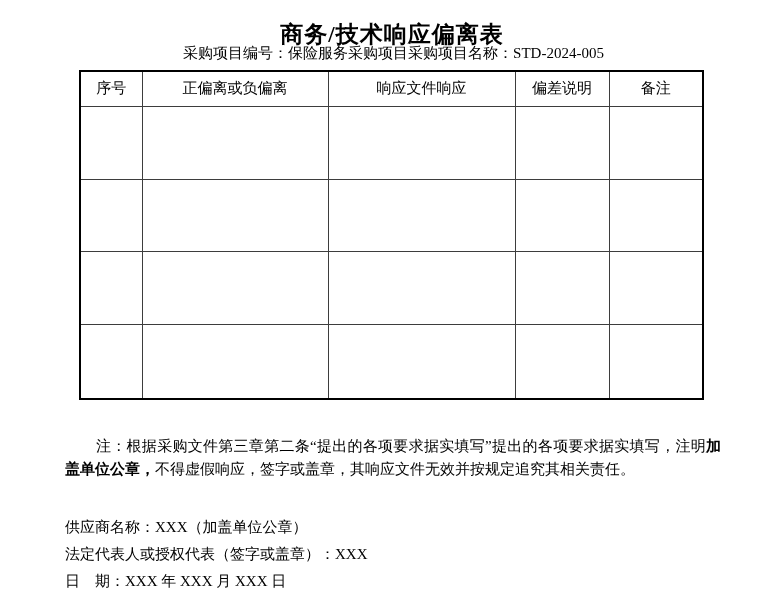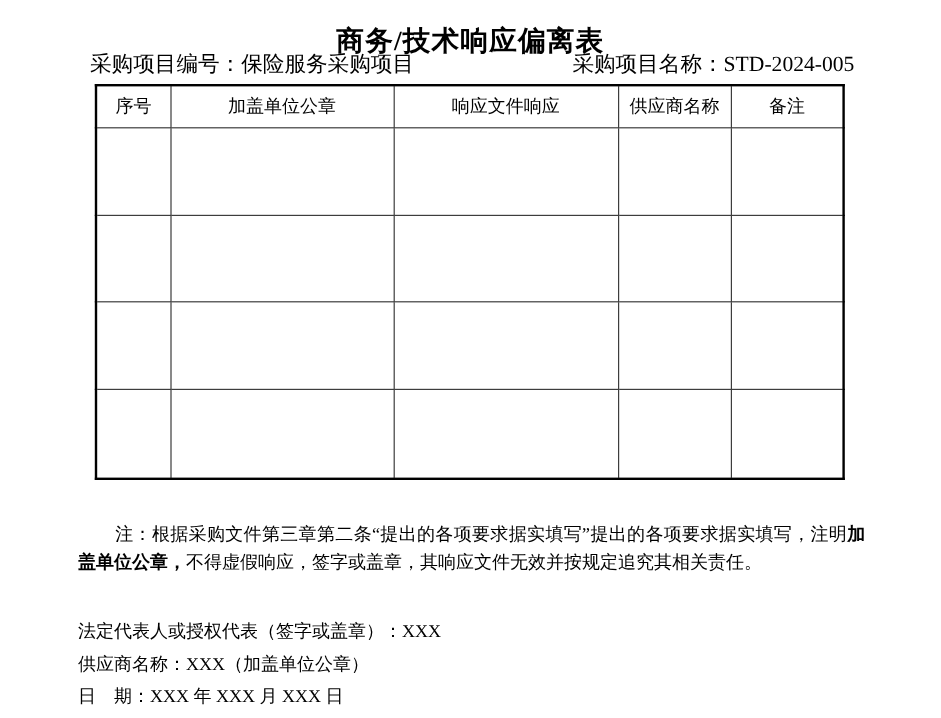--- a/index.html
+++ b/index.html
@@ -12,22 +12,22 @@
     overflow:hidden;
   }
   .title {
     position:absolute; top:19px; left:0; width:784px;
     text-align:center;
     font-size:23px; font-weight:bold;
     letter-spacing:1px;
   }
   .meta {
     position:absolute; top:44px; left:75px; width:637px;
-    display:flex; justify-content:space-between;
-    font-size:18px; line-height:19px;
+    display:flex; justify-content:center;
+    font-size:15px; line-height:19px;
     white-space:nowrap;
   }
   table.deviation {
     position:absolute; top:70px; left:79px;
     width:623px;
     border-collapse:collapse;
     table-layout:fixed;
     border:2px solid #000000;
   }
   table.deviation th, table.deviation td {
@@ -70,23 +70,23 @@
   <colgroup>
     <col style="width:62px">
     <col style="width:186px">
     <col style="width:187px">
     <col style="width:94px">
     <col style="width:94px">
   </colgroup>
   <thead>
     <tr>
       <th>序号</th>
-      <th>加盖单位公章</th>
+      <th>正偏离或负偏离</th>
       <th>响应文件响应</th>
-      <th>供应商名称</th>
+      <th>偏差说明</th>
       <th>备注</th>
     </tr>
   </thead>
   <tbody>
       <tr>
         <td></td>
         <td></td>
         <td></td>
         <td></td>
         <td></td>
@@ -111,16 +111,16 @@
         <td></td>
         <td></td>
         <td></td>
       </tr>
     </tbody>
 </table>
 
 <p class="note"><span>注：根据采购文件第三章第二条“提出的各项要求据实填写”提出的各项要求据实填写，注明</span><span class="bold-seg">加盖单位公章，</span><span>不得虚假响应，签字或盖章，其响应文件无效并按规定追究其相关责任。</span></p>
 
 <div class="sign">
+  <div><span>供应商名称：</span><span>XXX（加盖单位公章）</span></div>
   <div><span>法定代表人或授权代表（签字或盖章）：</span><span>XXX</span></div>
-  <div><span>供应商名称：</span><span>XXX（加盖单位公章）</span></div>
   <div><span>日　期：</span><span>XXX 年 XXX 月 XXX 日</span></div>
 </div>
 
 </body></html>

